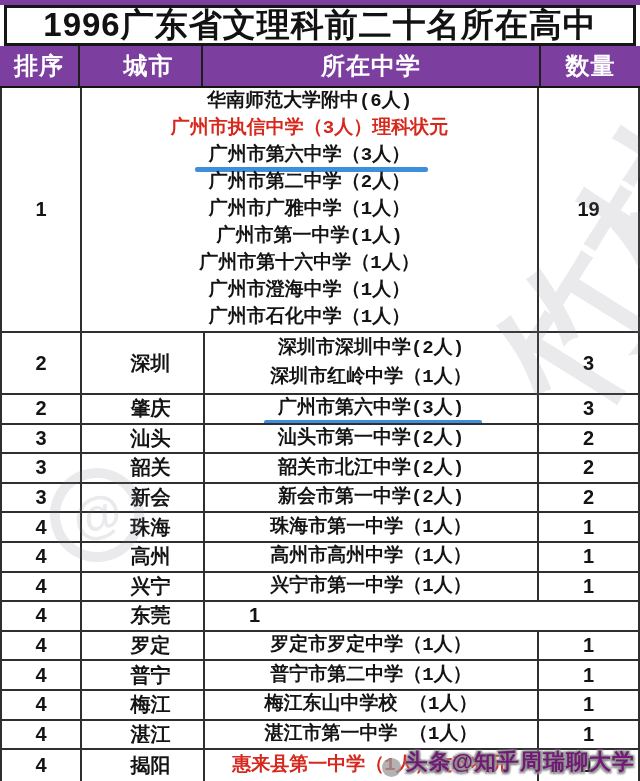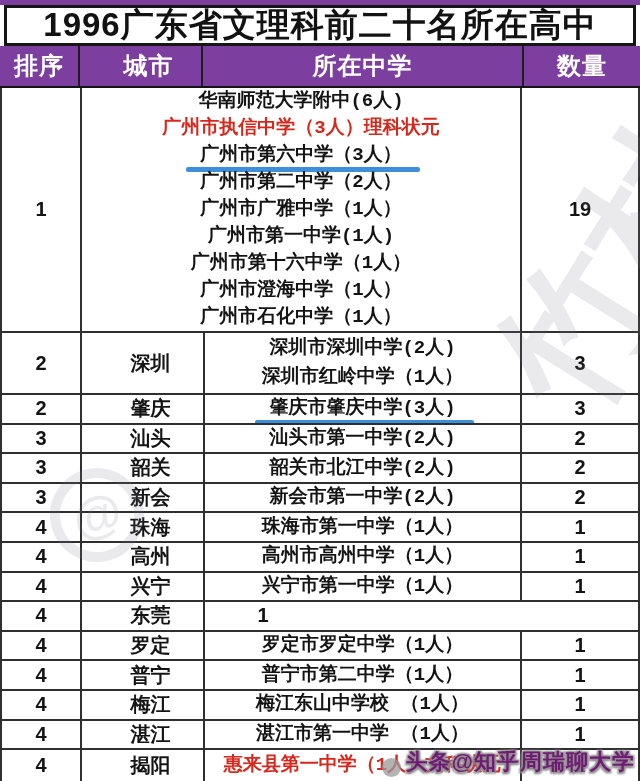--- a/index.html
+++ b/index.html
@@ -29,21 +29,21 @@
   .header-row{
     flex:none;height:42px;display:flex;background:var(--purple);
     border-bottom:2px solid #141414;color:#ffffff;
     font-size:24px;font-weight:600;letter-spacing:1px;
   }
   .header-cell{display:flex;align-items:center;justify-content:center;border-right:2px solid #1d1d1d;}
   .header-cell:last-child{border-right:none;}
   .c-rank{width:80px;flex:none;}
   .c-city{width:107px;flex:none;margin-left:16px;}
   .c-school{flex:1;min-width:0;}
-  .c-count{width:116px;flex:none;}
+  .c-count{width:99px;flex:none;}
   .tbody{
     flex:1;display:flex;flex-direction:column;
     border-left:2px solid var(--line);border-right:2px solid var(--line);
     overflow:hidden;
   }
   .row{display:flex;flex:none;height:29.6px;border-bottom:2px solid var(--line);}
   .row.tall{height:245px;}
   .row.two{height:62px;}
   .row:last-child{flex:1;border-bottom:none;}
   .cell{
@@ -127,21 +127,21 @@
     <div class="cell c-school schools-cell">
           <div class="school-line"><span>深圳市深圳中学(2人)</span></div>
           <div class="school-line"><span>深圳市红岭中学（1人）</span></div>
         </div>
     <div class="cell c-count">3</div>
   </div>
       <div class="row">
     <div class="cell c-rank">2</div>
     <div class="cell c-city">肇庆</div>
     <div class="cell c-school schools-cell">
-          <div class="school-line underline"><span>肇庆市肇庆中学(3人)</span></div>
+          <div class="school-line underline"><span>广州市第六中学(3人)</span></div>
         </div>
     <div class="cell c-count">3</div>
   </div>
       <div class="row">
     <div class="cell c-rank">3</div>
     <div class="cell c-city">汕头</div>
     <div class="cell c-school schools-cell">
           <div class="school-line"><span>汕头市第一中学(2人)</span></div>
         </div>
     <div class="cell c-count">2</div>

